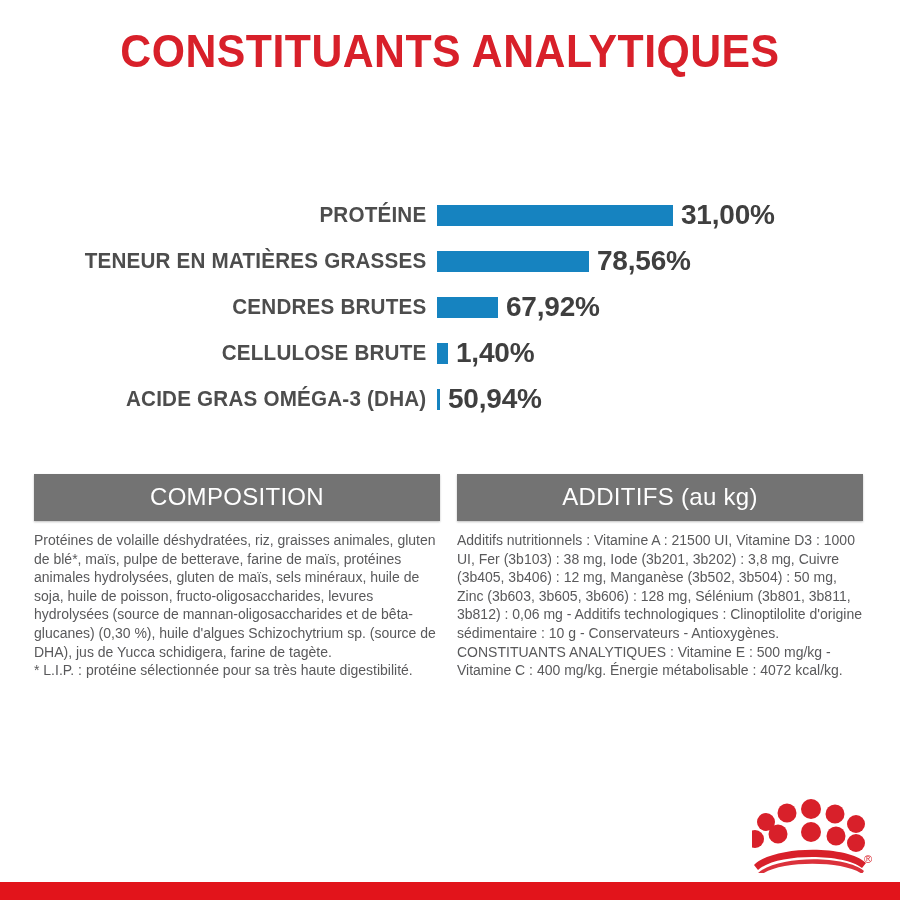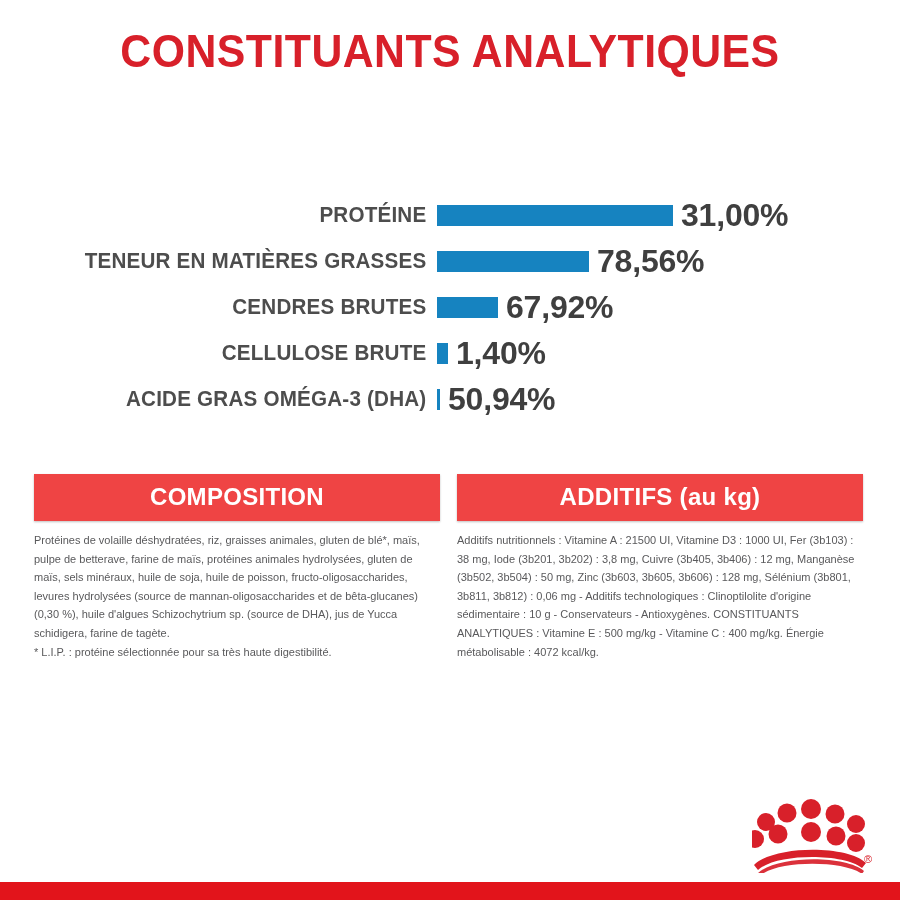--- a/index.html
+++ b/index.html
@@ -55,49 +55,49 @@
     height:100%;
   }
   .bar-fill{
     height:21px;
     background:#1683c0;
     display:block;
   }
   .bar-value{
     color:#3f3f3f;
     font-weight:bold;
-    font-size:32px;
+    font-size:28px;
     margin-left:8px;
     letter-spacing:-0.2px;
     white-space:nowrap;
   }
 
   
   .panels{
     position:absolute;
     top:474px; left:34px;
     width:836px;
     display:flex;
     gap:17px;
   }
   .panel{ width:406px; }
   .panel-header{
-    background:#ef4444;
+    background:#737373;
     color:#ffffff;
     text-align:center;
-    font-weight:bold;
+    font-weight:normal;
     font-size:24px;
     letter-spacing:0.3px;
     padding:9px 0 10px 0;
     box-shadow:0 1px 2px rgba(0,0,0,0.25);
   }
   .panel-body{
     margin-top:10px;
     color:#59595b;
-    font-size:11px;
+    font-size:14px;
     line-height:18.6px;
     white-space:pre-line;
     font-family:"Liberation Sans", sans-serif;
   }
 
   
   .logo{
     position:absolute;
     left:752px; top:795px;
     width:122px; height:78px;

